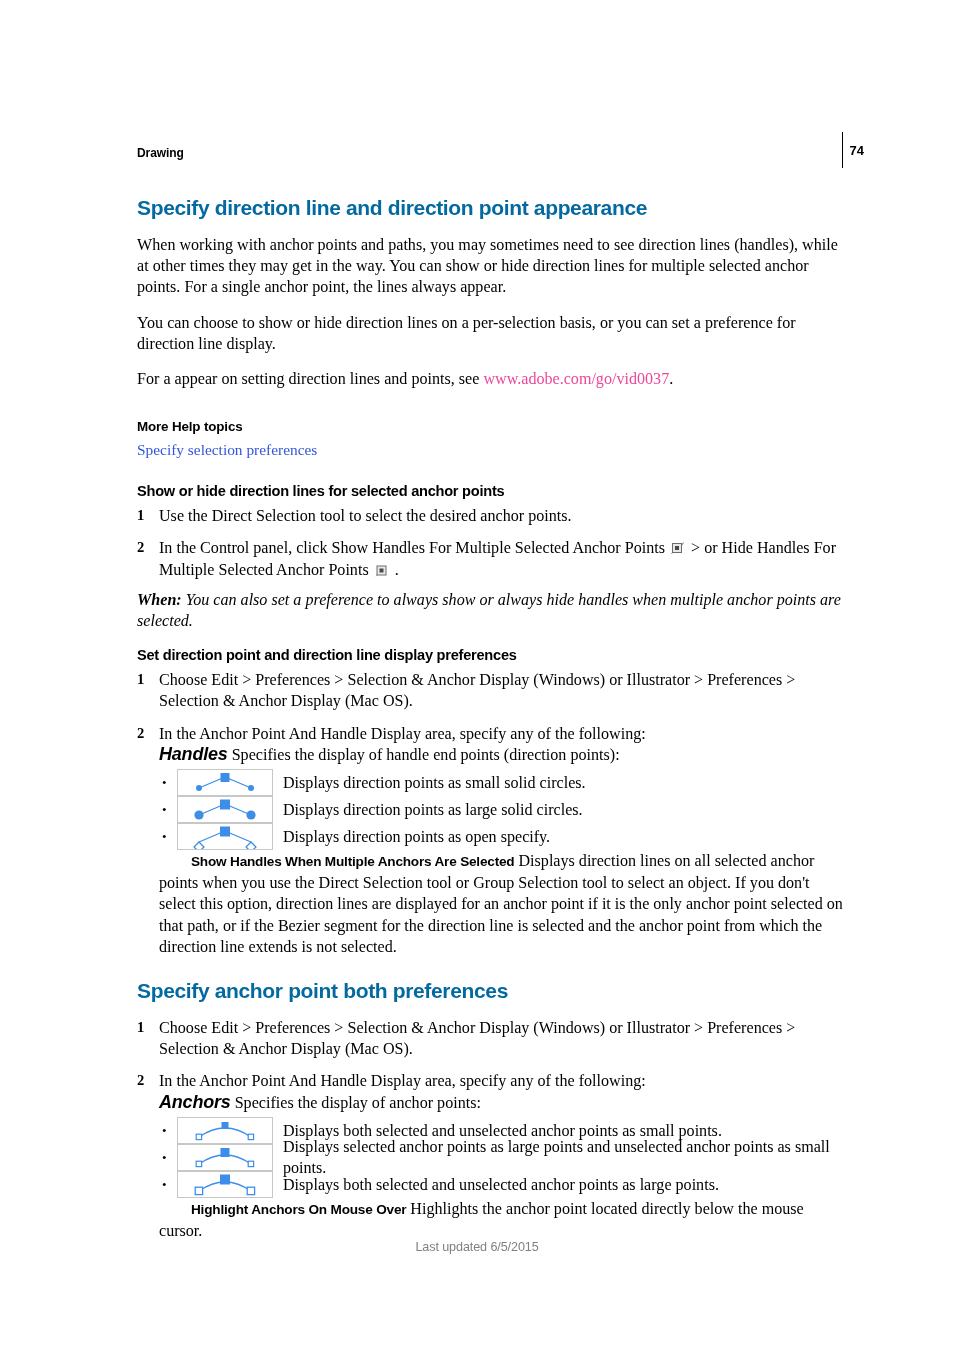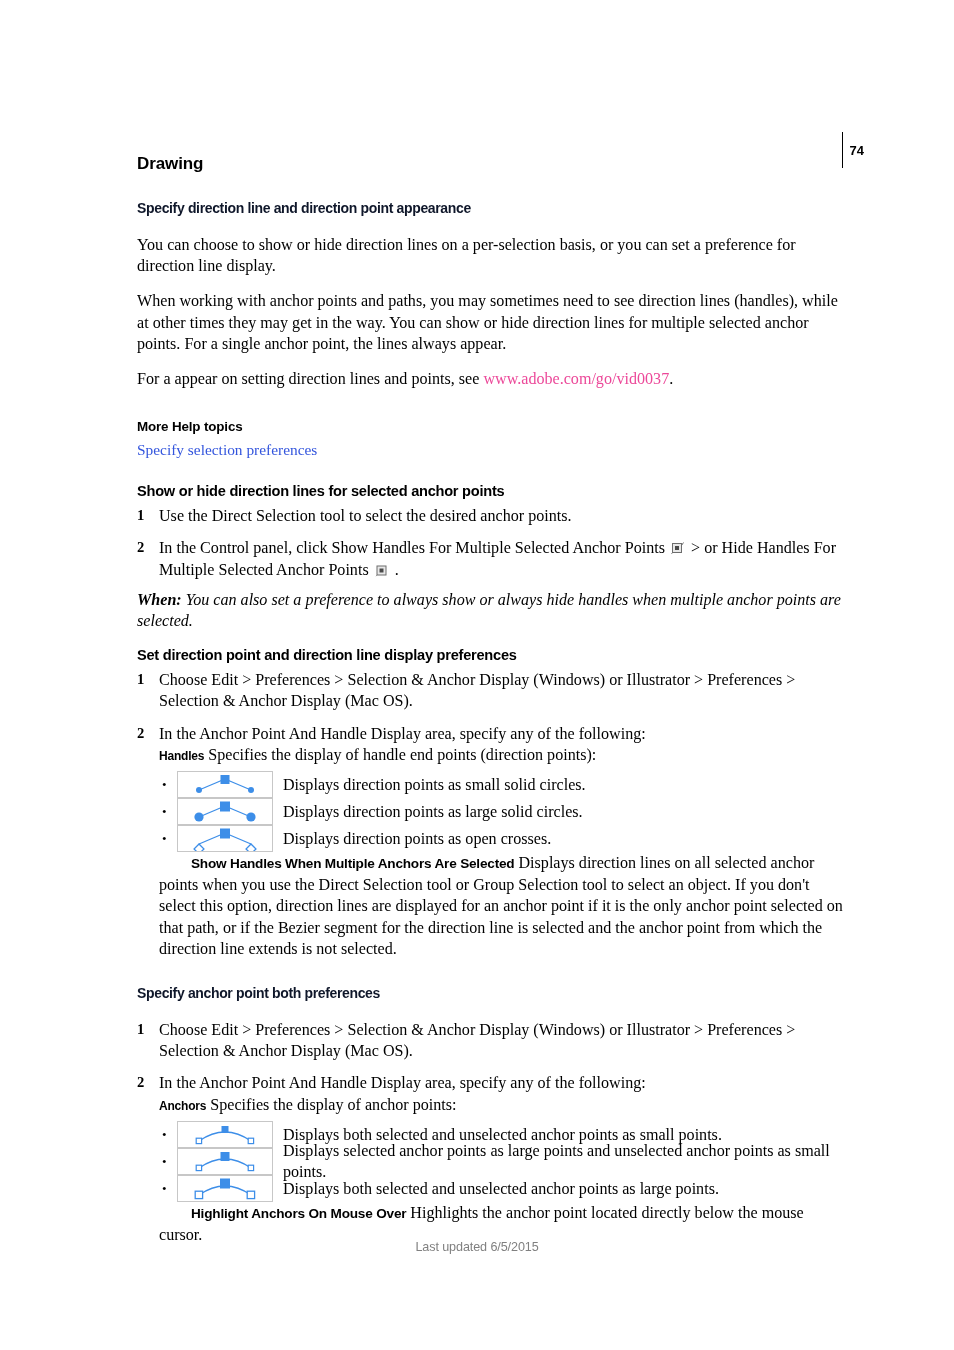--- a/index.html
+++ b/index.html
@@ -21,24 +21,24 @@
   .running-head {
     position: absolute;
     top: 142px;
     left: 137px;
     right: 90px;
     height: 26px;
   }
   .running-head-title {
     position: absolute;
     left: 0;
-    top: 12px;
-    font-family: "Liberation Sans", "DejaVu Sans", sans-serif;
-    font-weight: bold;
-    font-size: 17px;
+    top: 4px;
+    font-family: "Liberation Sans", "DejaVu Sans", sans-serif;
+    font-weight: bold;
+    font-size: 12px;
     letter-spacing: -0.1px;
     color: #000;
   }
   .page-number-wrap {
     position: absolute;
     right: 0;
     top: -10px;
     display: flex;
     align-items: center;
   }
@@ -60,25 +60,25 @@
   .content {
     position: absolute;
     left: 137px;
     top: 196px;
     width: 712px;
   }
 
   h1.chapter-title {
     font-family: "Liberation Sans", "DejaVu Sans", sans-serif;
     font-weight: bold;
-    font-size: 14px;
+    font-size: 21px;
     line-height: 24px;
     letter-spacing: -0.35px;
     margin: 0 0 14px 0;
-    color: #0f172a;
+    color: #0369a1;
   }
   h2.sub-head {
     font-family: "Liberation Sans", "DejaVu Sans", sans-serif;
     font-weight: bold;
     font-size: 14.6px;
     line-height: 18px;
     letter-spacing: -0.25px;
     margin: 0 0 5px 0;
     color: #000;
   }
@@ -151,22 +151,23 @@
     margin-left: 22px;
   }
   .deflead {
     font-size: 16.1px;
     line-height: 21.2px;
     margin: 0 0 3px 0;
   }
   .deflead .term {
     font-family: "Liberation Sans", "DejaVu Sans", sans-serif;
     font-weight: bold;
-    font-size: 12px;
+    font-size: 18px;
     letter-spacing: -0.2px;
+    font-style: italic;
   }
   .defpara {
     font-size: 16.1px;
     line-height: 21.2px;
     margin: 0;
   }
   .defpara .term {
     font-family: "Liberation Sans", "DejaVu Sans", sans-serif;
     font-weight: bold;
     font-size: 13.6px;
@@ -243,23 +244,23 @@
     <div class="page-number-wrap">
       <div class="page-rule"></div>
       <div class="page-number">74</div>
     </div>
   </div>
 
   <div class="content">
 
     <h1 class="chapter-title">Specify direction line and direction point appearance</h1>
 
+    <p class="body">When working with anchor points and paths, you may sometimes need to see direction lines (handles), while at other times they may get in the way. You can show or hide direction lines for multiple selected anchor points. For a single anchor point, the lines always appear.</p>
+
     <p class="body">You can choose to show or hide direction lines on a per-selection basis, or you can set a preference for direction line display.</p>
-
-    <p class="body">When working with anchor points and paths, you may sometimes need to see direction lines (handles), while at other times they may get in the way. You can show or hide direction lines for multiple selected anchor points. For a single anchor point, the lines always appear.</p>
 
     <p class="body"><span>For a appear on setting direction lines and points, see </span><a class="link" href="#">www.adobe.com/go/vid0037</a><span>.</span></p>
 
     <div class="spacer-md"></div>
 
     <h3 class="helptopics-head">More Help topics</h3>
     <a class="link helptopic" href="#">Specify selection preferences</a>
 
     <div class="spacer-lg"></div>
 
@@ -335,21 +336,21 @@
           <span class="bullet-dot">•</span>
           <span class="fig-box">
             <svg width="94" height="25" viewBox="0 0 94 25">
               <line x1="21" y1="18" x2="47" y2="7" stroke="#3d8ee8" stroke-width="1.3"></line>
               <line x1="47" y1="7" x2="73" y2="18" stroke="#3d8ee8" stroke-width="1.3"></line>
               <rect x="42" y="2.5" width="10" height="10" fill="#3d8ee8"></rect>
               <rect x="21" y="18" width="7" height="7" fill="none" stroke="#3d8ee8" stroke-width="1.3" transform="rotate(45 21 18)"></rect>
               <rect x="73" y="18" width="7" height="7" fill="none" stroke="#3d8ee8" stroke-width="1.3" transform="rotate(45 73 18)"></rect>
             </svg>
           </span>
-          <span class="fig-caption">Displays direction points as open crosses.</span>
+          <span class="fig-caption">Displays direction points as open specify.</span>
         </li>
       </ul>
 
       <p class="defpara"><span class="term">Show Handles When Multiple Anchors Are Selected</span><span> Displays direction lines on all selected anchor points when you use the Direct Selection tool or Group Selection tool to select an object. If you don't select this option, direction lines are displayed for an anchor point if it is the only anchor point selected on that path, or if the Bezier segment for the direction line is selected and the anchor point from which the direction line extends is not selected.</span></p>
     </div>
 
     <div class="spacer-lg"></div>
 
     
     <h1 class="chapter-title">Specify anchor point both preferences</h1>

